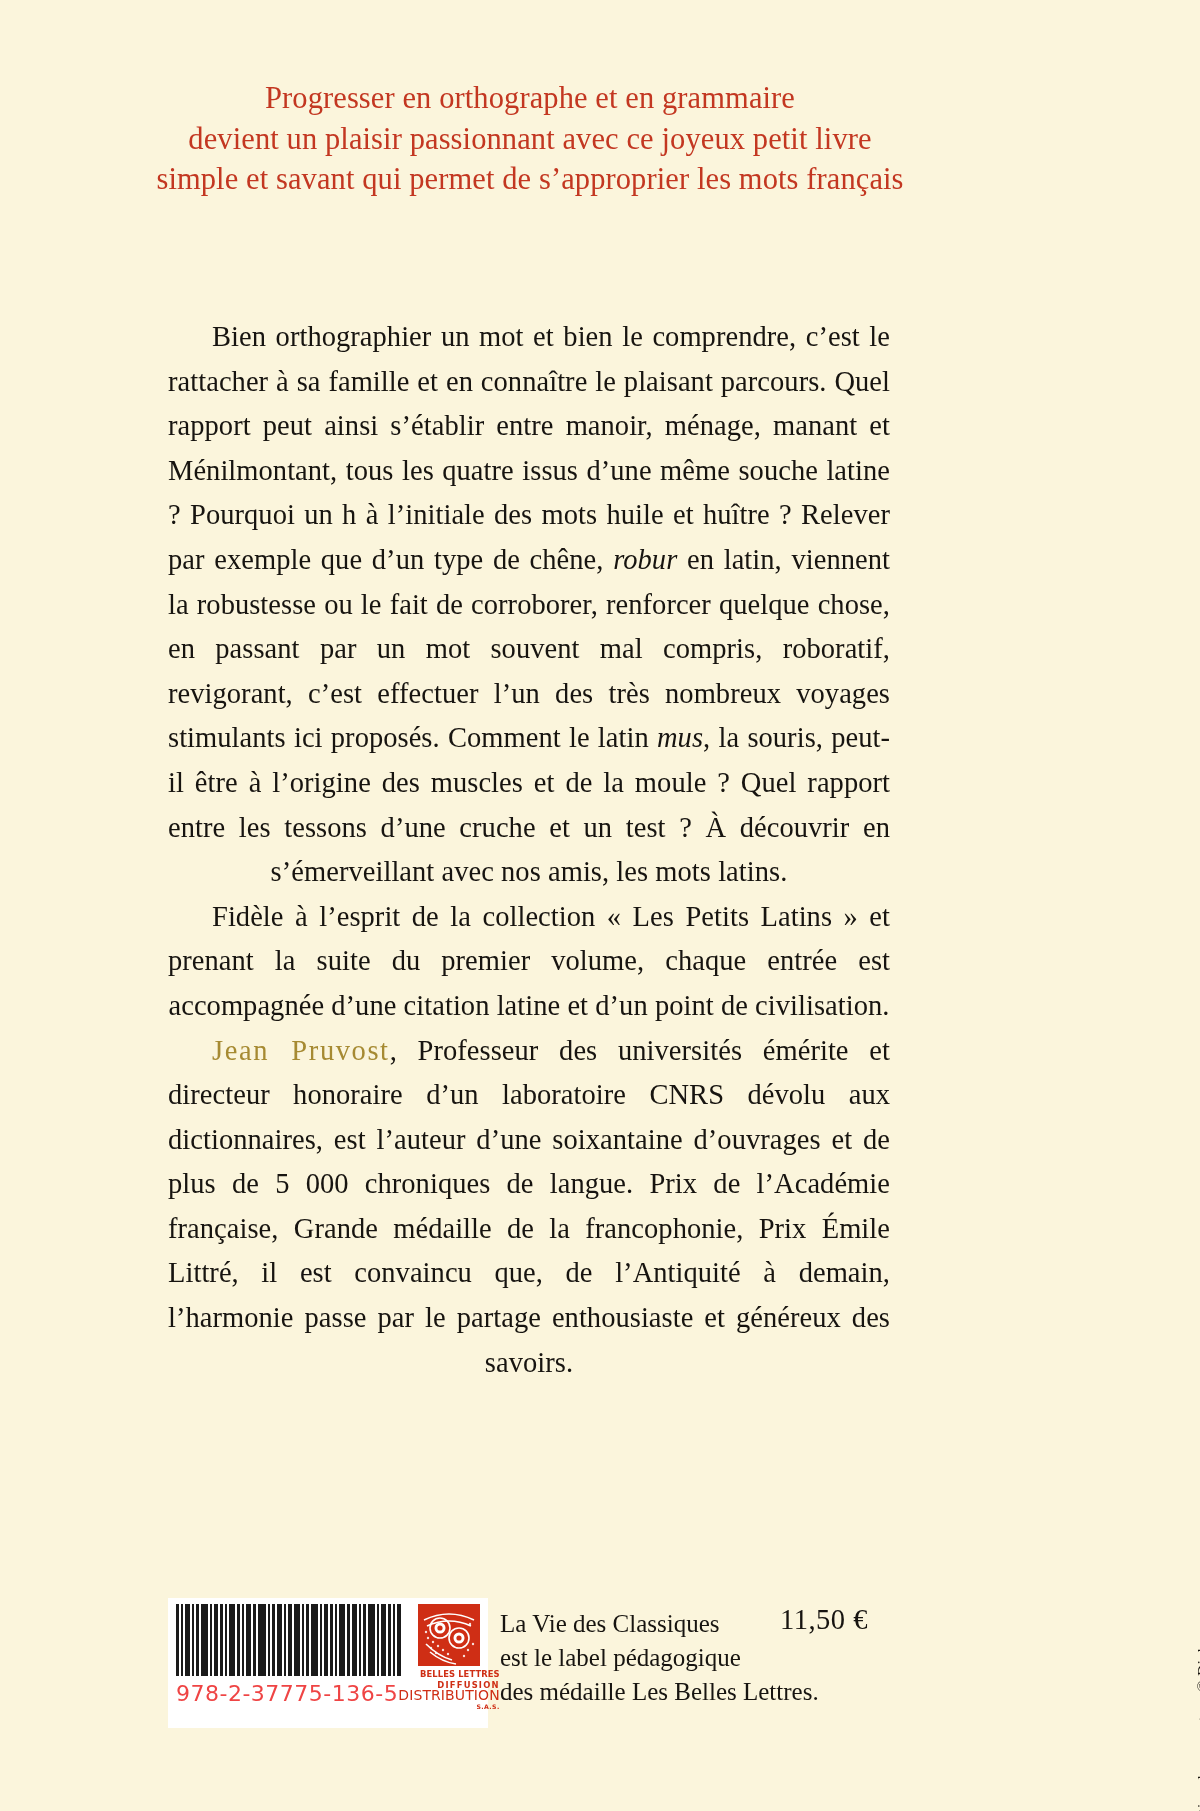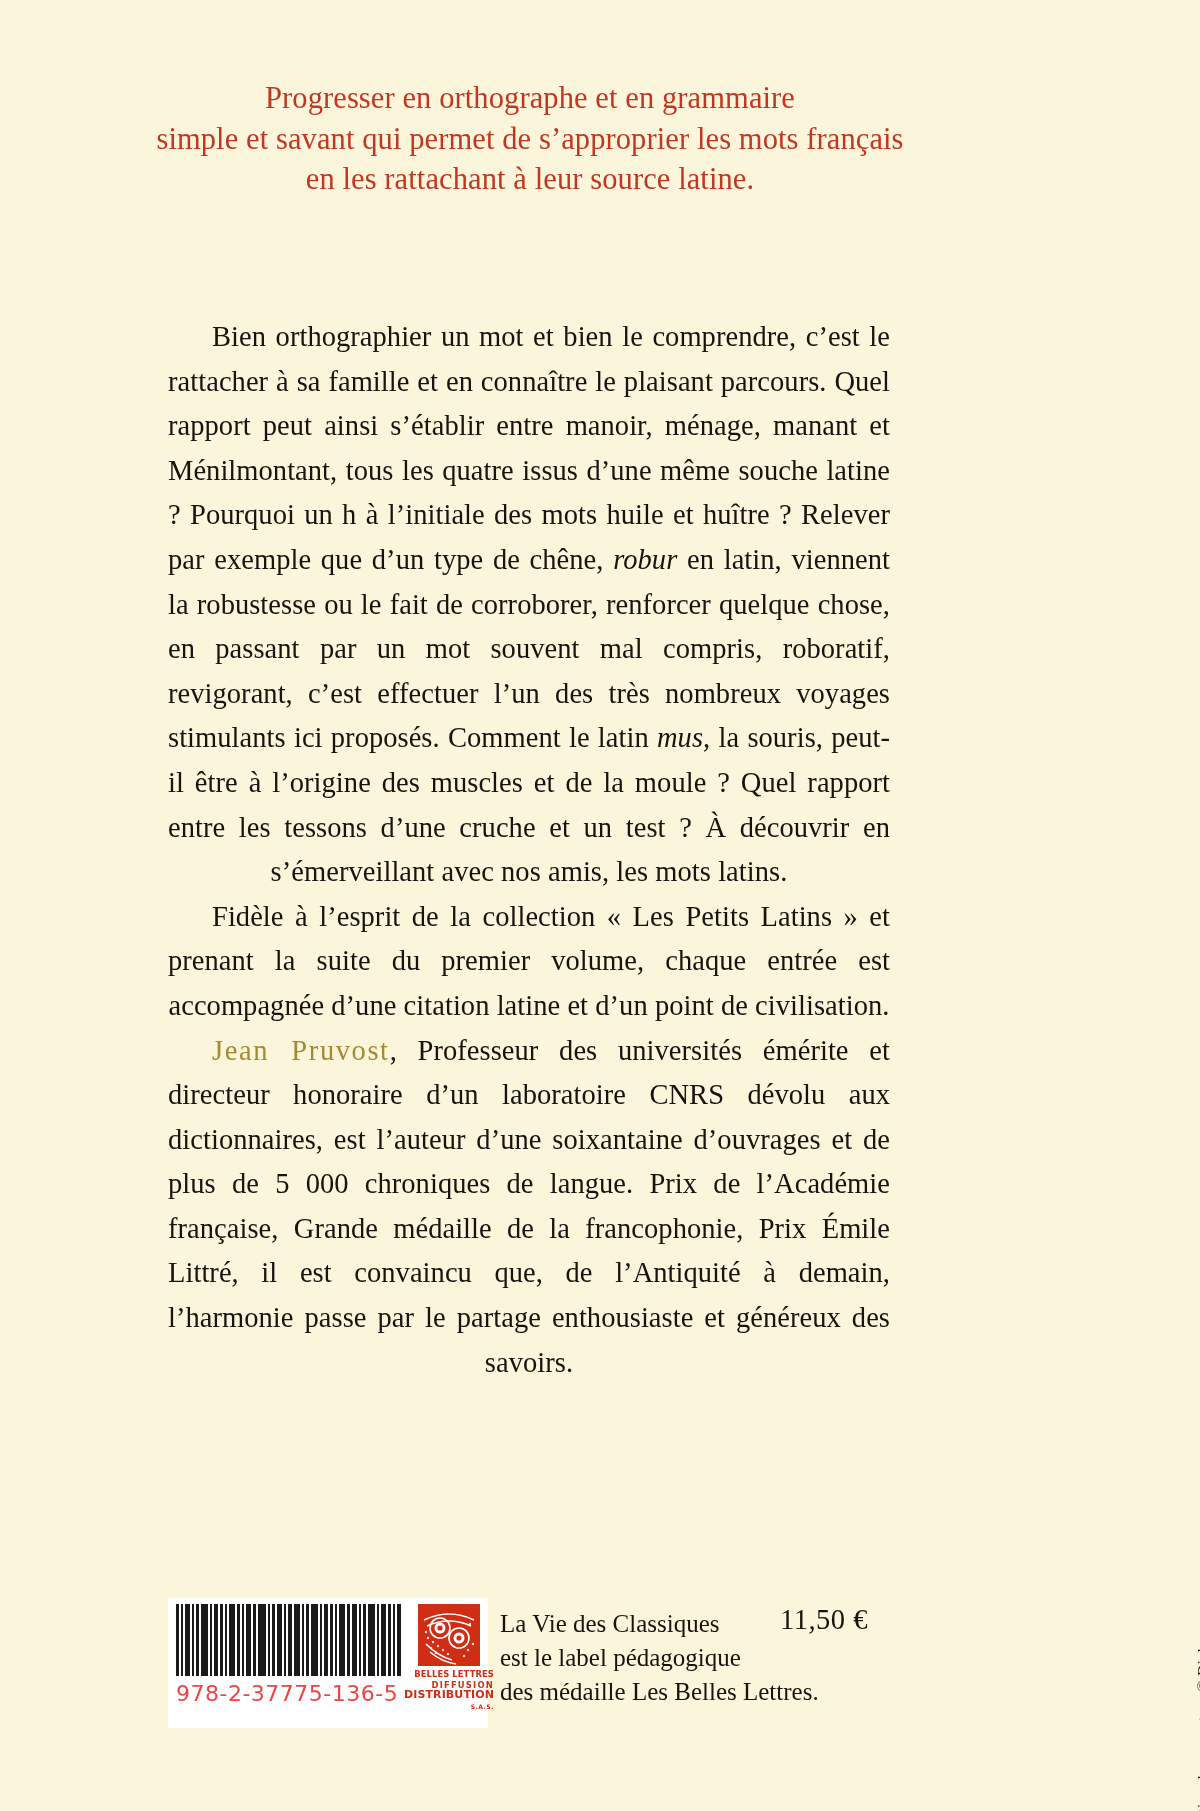--- a/index.html
+++ b/index.html
@@ -149,21 +149,21 @@
   .bl-mark svg { display: block; }
   .bl-text {
     margin-top: 3px;
     text-align: right;
     font-family: "DejaVu Sans", "Liberation Sans", sans-serif;
     color: #cf2e15;
     line-height: 10.5px;
   }
   .bl-text .l1 { font-size: 8.4px; font-weight: 700; letter-spacing: 0.1px; }
   .bl-text .l2 { font-size: 8.4px; font-weight: 700; letter-spacing: 1.2px; }
-  .bl-text .l3 { font-size: 11px; font-weight: 700; letter-spacing: 0.1px; }
+  .bl-text .l3 { font-size: 14px; font-weight: 400; letter-spacing: 0.1px; }
   .bl-text .l4 { font-size: 6.2px; font-weight: 700; letter-spacing: 0.4px; margin-top: 1px; }
 
   .publisher {
     position: absolute;
     left: 332px;
     top: 9px;
     font-size: 25px;
     line-height: 34px;
     color: #171410;
     white-space: nowrap;
@@ -179,22 +179,22 @@
     white-space: nowrap;
   }
 </style>
 </head>
 <body>
 
 <div class="cover">
 
   <div class="headline">
     <span class="hl-line">Progresser en orthographe et en grammaire</span>
+    <span class="hl-line">devient un plaisir passionnant avec ce joyeux petit livre</span>
     <span class="hl-line">simple et savant qui permet de s’approprier les mots français</span>
-    <span class="hl-line">en les rattachant à leur source latine.</span>
   </div>
 
   <div class="body-copy">
     <p><span>Bien orthographier un mot et bien le comprendre, c’est le rattacher à sa famille et en connaître le plaisant parcours. Quel rapport peut ainsi s’établir entre manoir, ménage, manant et Ménilmontant, tous les quatre issus d’une même souche latine ? Pourquoi un h à l’initiale des mots huile et huître ? Relever par exemple que d’un type de chêne, </span><em>robur</em><span> en latin, viennent la robustesse ou le fait de corroborer, renforcer quelque chose, en passant par un mot souvent mal compris, roboratif, revigorant, c’est effectuer l’un des très nombreux voyages stimulants ici proposés. Comment le latin </span><em>mus</em><span>, la souris, peut-il être à l’origine des muscles et de la moule ? Quel rapport entre les tessons d’une cruche et un test ? À découvrir en s’émerveillant avec nos amis, les mots latins.</span></p>
     <p>Fidèle à l’esprit de la collection « Les Petits Latins » et prenant la suite du premier volume, chaque entrée est accompagnée d’une citation latine et d’un point de civilisation.</p>
     <p><span class="name-accent">Jean Pruvost</span><span>, Professeur des universités émérite et directeur honoraire d’un laboratoire CNRS dévolu aux dictionnaires, est l’auteur d’une soixantaine d’ouvrages et de plus de 5 000 chroniques de langue. Prix de l’Académie française, Grande médaille de la francophonie, Prix Émile Littré, il est convaincu que, de l’Antiquité à demain, l’harmonie passe par le partage enthousiaste et généreux des savoirs.</span></p>
   </div>
 
   <div class="vertical-credit">Illustration de couverture © Djohr.</div>
 

